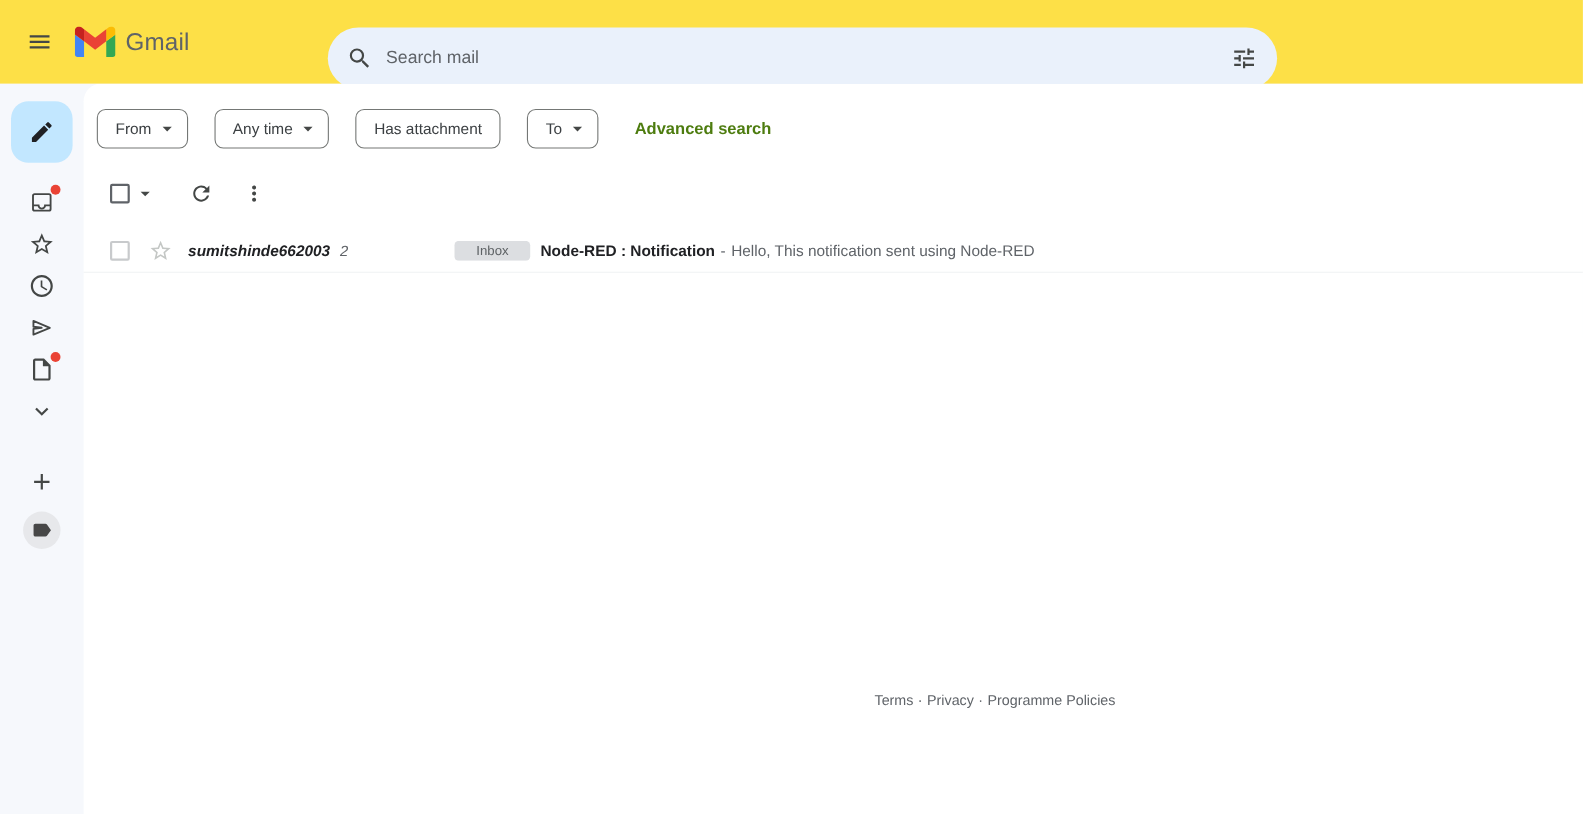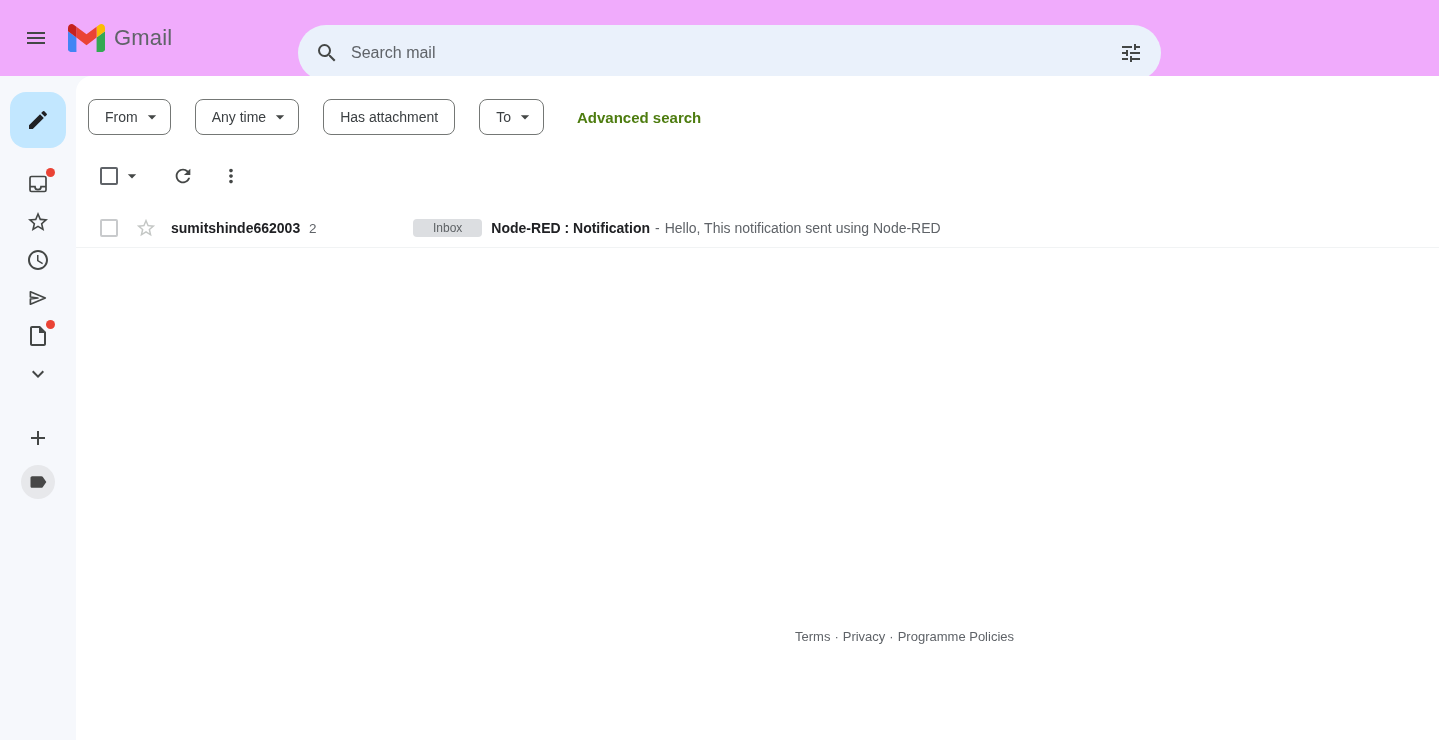--- a/index.html
+++ b/index.html
@@ -5,21 +5,21 @@
   * { margin:0; padding:0; box-sizing:border-box; }
   html,body { width:1439px; height:740px; overflow:hidden; }
   body {
     background:#f6f8fc;
     font-family:"Liberation Sans","DejaVu Sans",sans-serif;
     color:#202124;
   }
   button { background:none; border:none; font-family:inherit; cursor:pointer; }
 
   
-  .topbar { position:fixed; top:0; left:0; width:1439px; height:76px; display:flex; align-items:center; background:#f0abfc; }
+  .topbar { position:fixed; top:0; left:0; width:1439px; height:76px; display:flex; align-items:center; background:#fde047; }
   .menu-btn { width:48px; height:48px; margin-left:12px; border-radius:50%; display:flex; align-items:center; justify-content:center; color:#444746; }
   .logo-wrap { display:flex; align-items:center; margin-left:8px; }
   .logo-wrap svg { width:37px; height:28px; }
   .wordmark { font-size:22px; color:#5f6368; margin-left:9px; letter-spacing:.2px; }
 
   .searchbar { position:absolute; left:298px; top:25px; width:863px; height:56px; background:#eaf1fb; border-radius:28px; display:flex; align-items:center; }
   .search-iconbtn { width:48px; height:48px; margin-left:5px; border-radius:50%; display:flex; align-items:center; justify-content:center; color:#444746; flex:0 0 auto; }
   .search-input { flex:1; height:100%; border:none; outline:none; background:transparent; font-size:16px; color:#202124; font-family:inherit; }
   .search-input::placeholder { color:#5f6368; opacity:1; }
   .tune-btn { width:48px; height:48px; margin-right:6px; border-radius:50%; display:flex; align-items:center; justify-content:center; color:#444746; flex:0 0 auto; }
@@ -46,21 +46,21 @@
 
   .toolbar { display:flex; align-items:center; margin:29px 0 0 24px; height:24px; }
   .cb { width:18px; height:18px; border:2px solid #5f6368; border-radius:2px; background:#fff; display:inline-block; }
   .toolbar .caret-btn { width:20px; height:20px; margin-left:4px; color:#444746; display:flex; align-items:center; justify-content:center; }
   .toolbar .refresh-btn { width:24px; height:24px; margin-left:30px; color:#444746; }
   .toolbar .more-btn { width:24px; height:24px; margin-left:24px; color:#444746; }
 
   .email-row { display:flex; align-items:center; height:40px; margin-top:20px; padding-left:24px; border-bottom:1px solid #f1f3f4; cursor:pointer; }
   .row-cb { width:18px; height:18px; border:2px solid #c8cacc; border-radius:2px; background:#fff; flex:0 0 auto; }
   .row-star { margin-left:17px; width:22px; height:22px; color:#c4c7c5; flex:0 0 auto; }
-  .sender-col { margin-left:14px; width:242px; flex:0 0 auto; font-size:14px; white-space:nowrap; }
+  .sender-col { margin-left:14px; width:242px; flex:0 0 auto; font-size:14px; white-space:nowrap;font-style:italic; }
   .sender { font-weight:700; color:#202124; }
   .thread-count { color:#5f6368; font-weight:400; margin-left:5px; font-size:13.5px; }
   .subject-col { display:flex; align-items:center; font-size:14px; white-space:nowrap; overflow:hidden; }
   .badge { background:#dcdee1; color:#5e6265; font-size:12px; line-height:18px; padding:0 20px; border-radius:4px; margin-right:9px; }
   .subject { font-weight:700; color:#202124; }
   .sep { color:#5f6368; margin:0 5px; }
   .snippet { color:#5f6368; }
 
   
   .storage { position:absolute; left:20px; bottom:72px; width:265px; }

